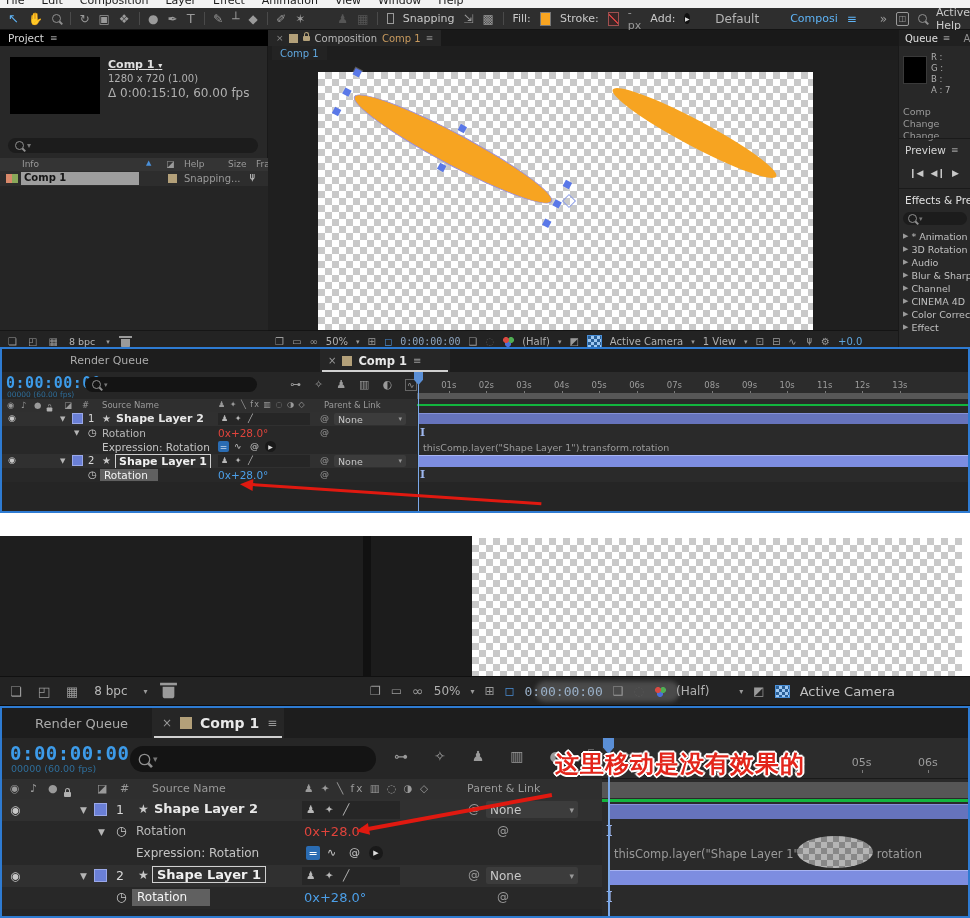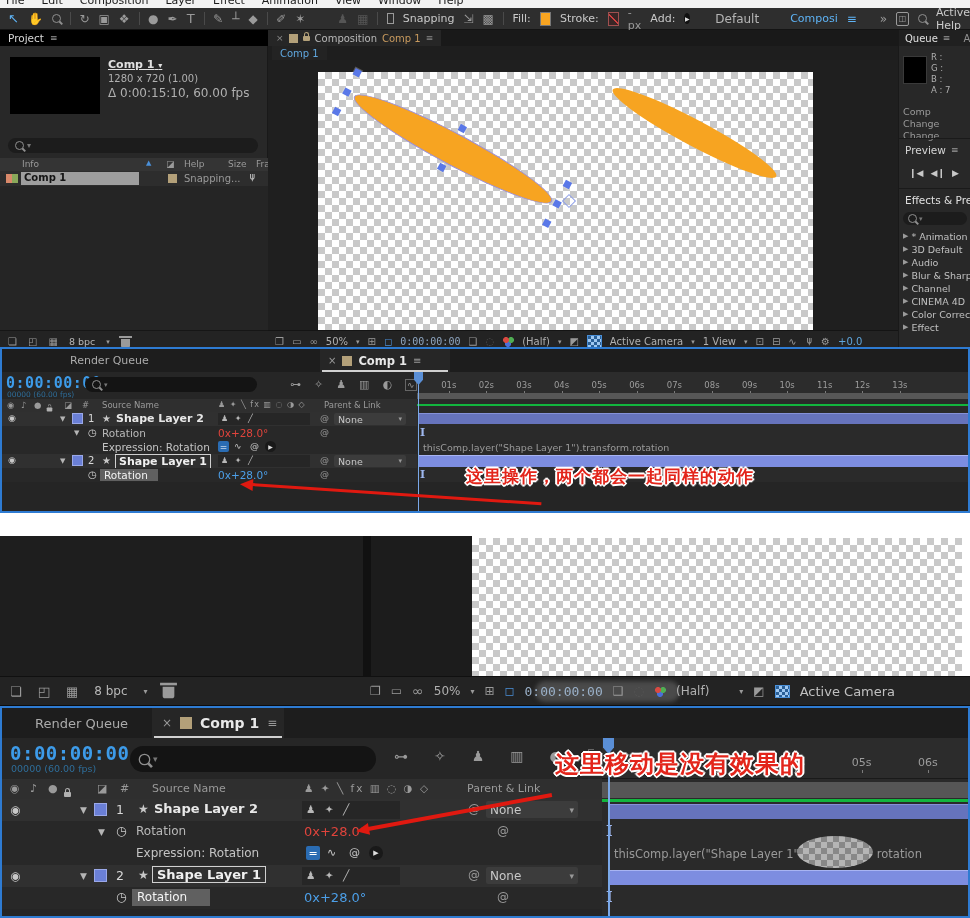--- a/index.html
+++ b/index.html
@@ -249,21 +249,21 @@
       </div>
       <div class="abs" style="left:4px;top:200px;width:70px;font-size:9.5px;line-height:13px;color:#c0c0c0;">
 
           <div class="nw flex" style="gap:3px;overflow:hidden;">
             <span style="font-size:7px;color:#9a9a9a;">▶</span>
             <span>* Animation Pres</span>
           </div>
 
           <div class="nw flex" style="gap:3px;overflow:hidden;">
             <span style="font-size:7px;color:#9a9a9a;">▶</span>
-            <span>3D Default</span>
+            <span>3D Rotation</span>
           </div>
 
           <div class="nw flex" style="gap:3px;overflow:hidden;">
             <span style="font-size:7px;color:#9a9a9a;">▶</span>
             <span>Audio</span>
           </div>
 
           <div class="nw flex" style="gap:3px;overflow:hidden;">
             <span style="font-size:7px;color:#9a9a9a;">▶</span>
             <span>Blur &amp; Sharpen</span>
@@ -403,21 +403,20 @@
       <div class="abs" style="left:415px;top:55px;width:551px;height:2px;background:#12B53E;"></div>
       <div class="abs" style="left:416px;top:64px;width:550px;height:11px;background:#6673BC;border-top:1px solid #8591d8;box-sizing:border-box;"></div>
       <span class="abs ibeam" style="left:418px;top:77px;font-size:11px;">I</span>
       <div class="abs nw" style="left:421px;top:93px;color:#9a9a9a;font-size:9.5px;">thisComp.layer("Shape Layer 1").transform.rotation</div>
       <div class="abs" style="left:416px;top:106px;width:550px;height:12px;background:#7D8DE0;border-top:1px solid #a8b4f2;box-sizing:border-box;"></div>
       <span class="abs ibeam" style="left:418px;top:119px;font-size:11px;">I</span>
       <div class="abs" style="left:416px;top:23px;width:1px;height:139px;background:#7aa8e8;z-index:8;"></div>
       <div class="abs" style="left:412px;top:23px;width:9px;height:13px;background:#5a8fd6;clip-path:polygon(0 0,100% 0,100% 60%,50% 100%,0 60%);z-index:8;"></div>
     </div>
 
-    <div class="abs annot" style="left:466px;top:465px;font-size:17px;">这里操作，两个都会一起同样的动作</div>
     <div class="arrow" style="left:252px;top:483px;width:290px;height:3px;transform:rotate(3.8deg);transform-origin:0 50%;"></div>
   </section>
 
   <section class="abs" style="left:0;top:536px;width:970px;height:382px;">
     <div class="abs" style="left:0;top:0;width:363px;height:140px;background:#1e1e1e;"></div>
     <div class="abs" style="left:363px;top:0;width:8px;height:140px;background:#111;"></div>
     <div class="abs" style="left:371px;top:0;width:101px;height:140px;background:#1c1c1c;"></div>
     <div class="abs checker" style="left:472px;top:2px;width:490px;height:138px;"></div>
 
     <div class="abs" style="left:0;top:140px;width:970px;height:30px;background:#232323;border-top:1px solid #101010;border-bottom:1px solid #0d0d0d;box-sizing:border-box;">

